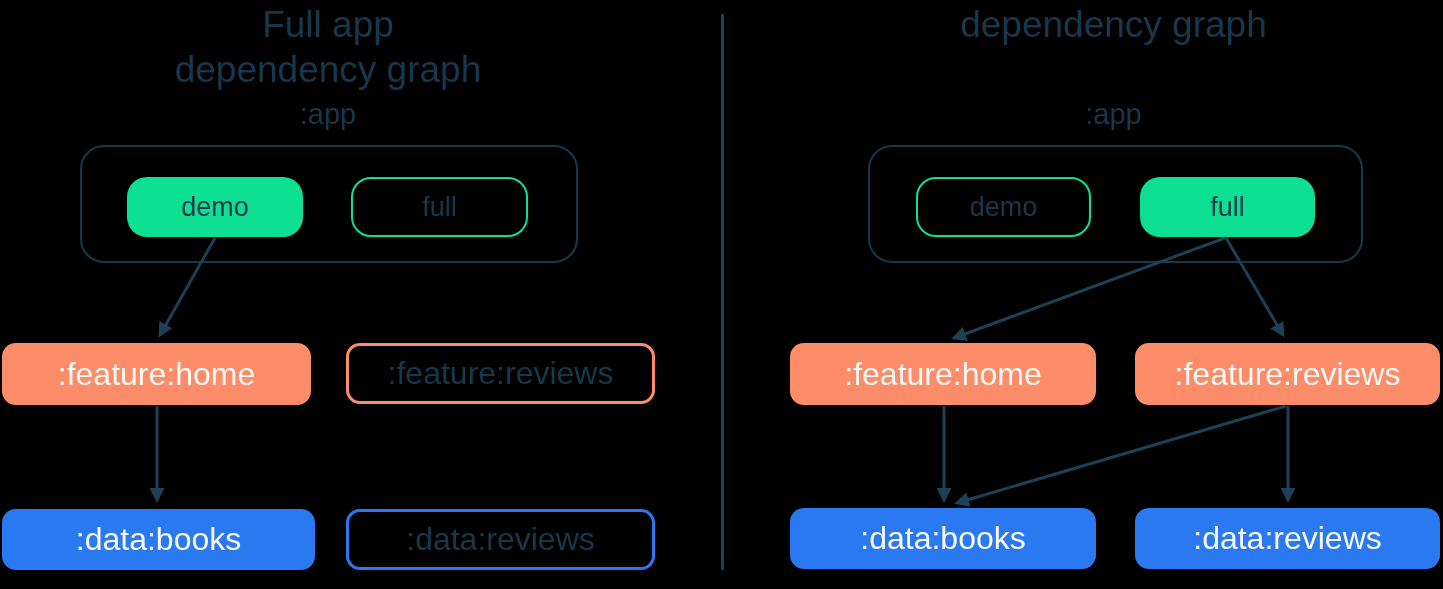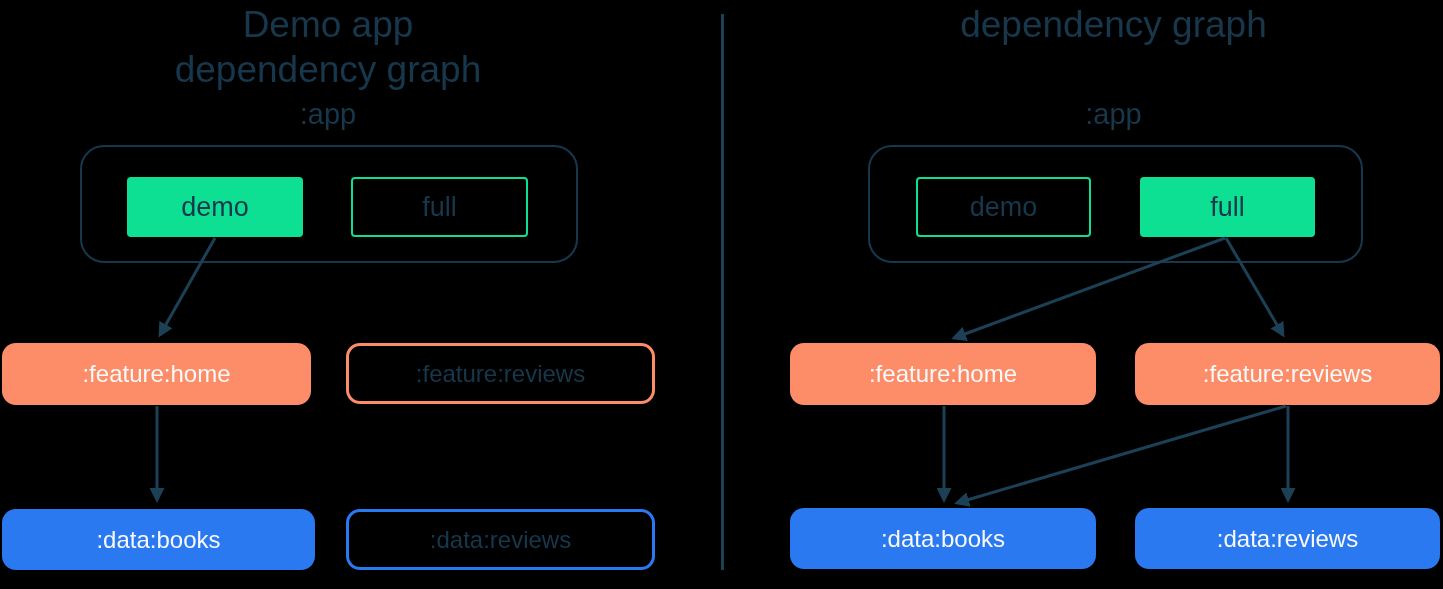--- a/index.html
+++ b/index.html
@@ -15,47 +15,47 @@
     color: var(--navy); font-size: 37px; line-height: 45px; font-weight: 500;
   }
   .app-label {
     position: absolute; top: 96px; text-align: center;
     color: var(--navy); font-size: 29px; line-height: 36px; font-weight: 400;
   }
   .app-container {
     position: absolute; border: 2.5px solid var(--navy); border-radius: 24px;
   }
   .btn {
-    position: absolute; border-radius: 4px; display: flex; align-items: center;
+    position: absolute; border-radius: 20px; display: flex; align-items: center;
     justify-content: center; color: var(--navy); font-size: 27px;
   }
   .btn.filled  { background: var(--green); }
   .btn.outline { border: 2.5px solid var(--green); }
   .node {
     position: absolute; border-radius: 14px; display: flex; align-items: center;
-    justify-content: center; font-size: 24px;
+    justify-content: center; font-size: 32px;
   }
   .node.salmon-filled  { background: var(--salmon); color: var(--white); }
   .node.salmon-outline { border: 3px solid var(--salmon); color: var(--navy); }
   .node.blue-filled    { background: var(--blue); color: var(--white); }
   .node.blue-outline   { border: 3px solid var(--blue); color: var(--navy); }
 
   .divider { position: absolute; left: 721px; top: 14px; width: 3px; height: 556px; background: var(--line); }
 
   svg.edges { position: absolute; left: 0; top: 0; pointer-events: none; }
   svg.edges line { stroke: var(--line); stroke-width: 3; }
   svg.edges .arrowhead { fill: var(--line); }
 </style>
 </head>
 <body>
 
 <div class="canvas">
 
   <div class="panel-title" style="left:78px; width:500px;">
-    <div>Demo app</div>
+    <div>Full app</div>
     <div>dependency graph</div>
   </div>
 
   <div class="app-label" style="left:78px; width:500px;">:app</div>
 
   <div class="app-container" style="left:80px; top:145px; width:498px; height:118px;"></div>
 
   <div class="btn filled" style="left:127px; top:177px; width:176px; height:60px;">
     <span>demo</span>
   </div>

